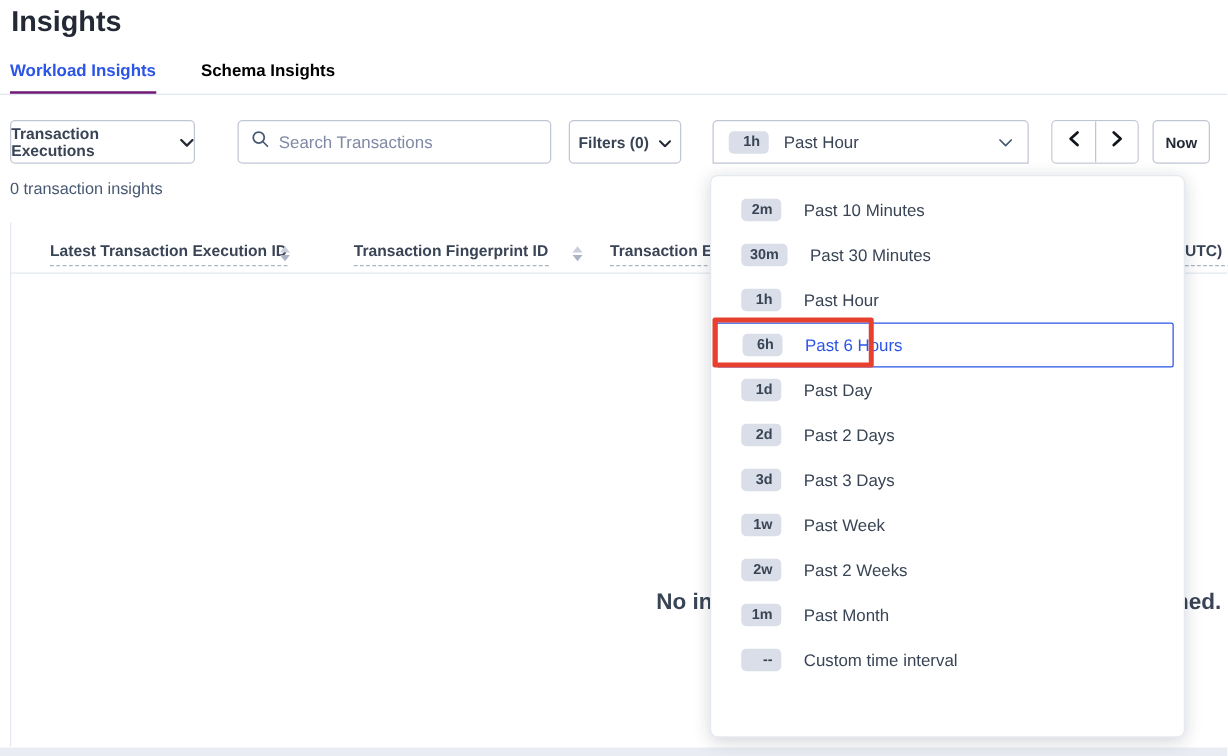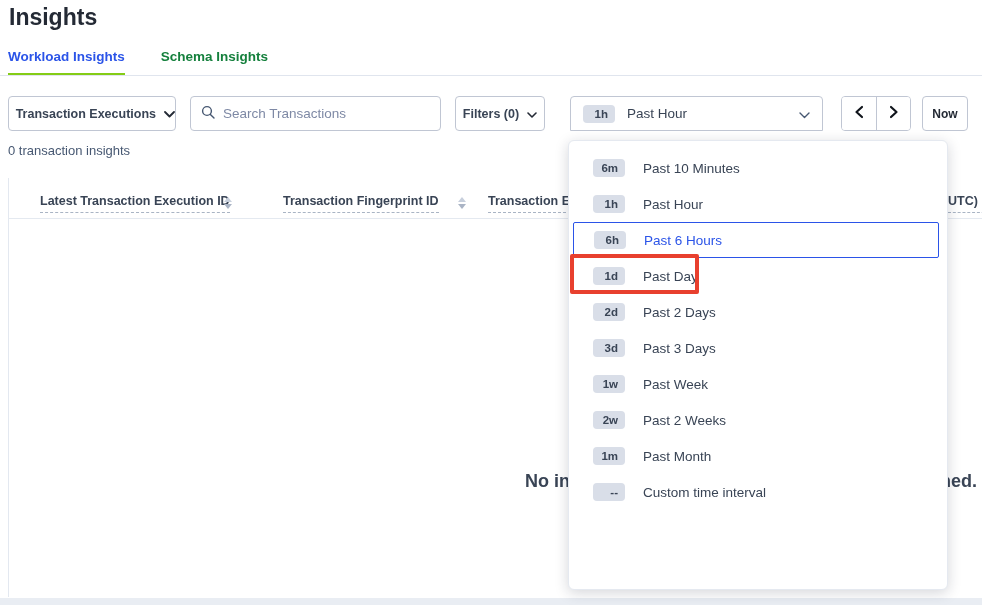--- a/index.html
+++ b/index.html
@@ -4,28 +4,28 @@
 <style>
   * { margin:0; padding:0; box-sizing:border-box; }
   html,body { width:982px; height:605px; overflow:hidden; background:#fff;
     font-family:"Liberation Sans", sans-serif; }
   #app { position:relative; width:982px; height:605px; background:#fff; }
 
   
   .page-title { position:absolute; left:9px; top:4px; font-size:23px; font-weight:700; color:#242a35; }
   .tabbar { position:absolute; left:0; top:40px; width:982px; height:36px;
     border-bottom:1px solid #e0e5ee; display:flex; align-items:flex-end; padding-left:8px; }
-  .tab { font-size:13.5px; font-weight:600; color:#15803d; padding:8px 0 11px 0; margin-right:36px; cursor:pointer; }
-  .tab.active { color:#2b54e8; border-bottom:2px solid #84cc16; padding-bottom:9px; }
+  .tab { font-size:13.5px; font-weight:600; color:#000000; padding:8px 0 11px 0; margin-right:36px; cursor:pointer; }
+  .tab.active { color:#2b54e8; border-bottom:2px solid #701a75; padding-bottom:9px; }
 
   
   .btn { position:absolute; top:96px; height:35px; background:#fff; border:1px solid #c0c6d3;
     border-radius:4px; display:flex; align-items:center; justify-content:center; gap:8px;
     font-size:12.5px; font-weight:700; color:#394455; cursor:pointer; }
-  #type-select { left:8px; width:168px;justify-content:flex-end; }
+  #type-select { left:8px; width:148px;justify-content:flex-end; }
   #filters-btn { left:455px; width:90px; }
   #now-btn { left:922px; width:46px; font-size:12px; color:#242a35; }
   .searchbox { position:absolute; left:190px; top:96px; width:251px; height:35px;
     border:1px solid #c0c6d3; border-radius:4px; background:#fff; display:flex; align-items:center; padding:0 10px; gap:8px; }
   .searchbox input { border:none; outline:none; flex:1; font-size:13.5px; color:#c2410c;
     font-family:"Liberation Sans", sans-serif; }
   .searchbox input::placeholder { color:#7e89a5; }
   .time-trigger { position:absolute; left:570px; top:96px; width:253px; height:35px;
     border:1px solid #c0c6d3; border-radius:4px 4px 0 0; background:#fff; display:flex; align-items:center;
     padding:0 12px; gap:12px; cursor:pointer; }
@@ -165,22 +165,26 @@
 
   <div class="empty-frag" id="empty-left">
     <span>No insight events since this page was last refreshed.</span>
   </div>
   <div class="empty-frag" id="empty-right">
     <span>No insight events since this page was last refreshed.</span>
   </div>
 
   <div class="menu">
     <div class="menu-item">
-      <span class="badge">6m</span>
+      <span class="badge">2m</span>
       <span class="mi-label">Past 10 Minutes</span>
+    </div>
+    <div class="menu-item">
+      <span class="badge">30m</span>
+      <span class="mi-label">Past 30 Minutes</span>
     </div>
     <div class="menu-item">
       <span class="badge">1h</span>
       <span class="mi-label">Past Hour</span>
     </div>
     <div class="menu-item selected">
       <span class="badge">6h</span>
       <span class="mi-label">Past 6 Hours</span>
     </div>
     <div class="menu-item">

